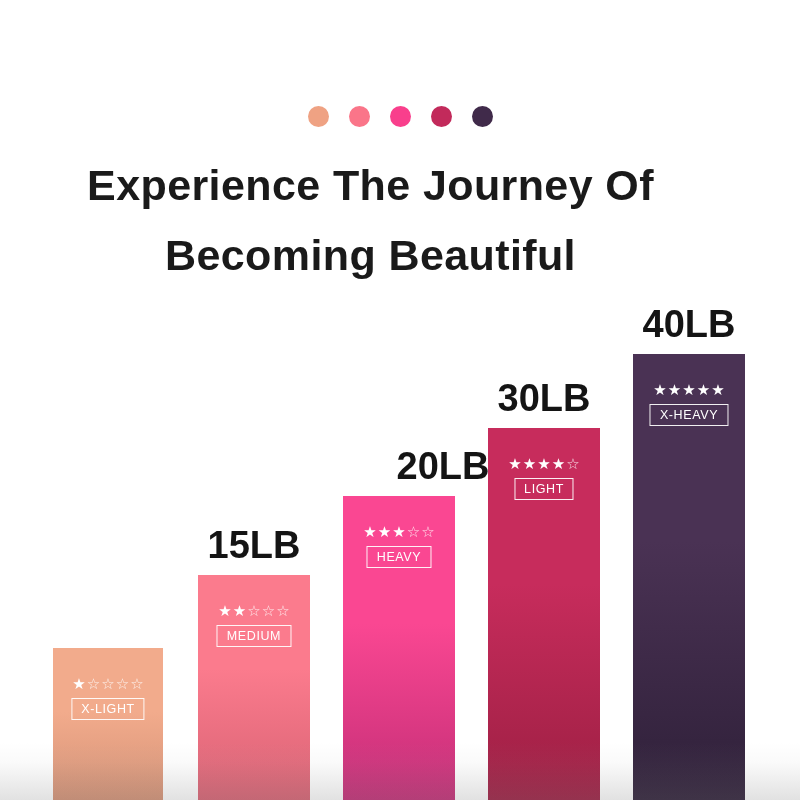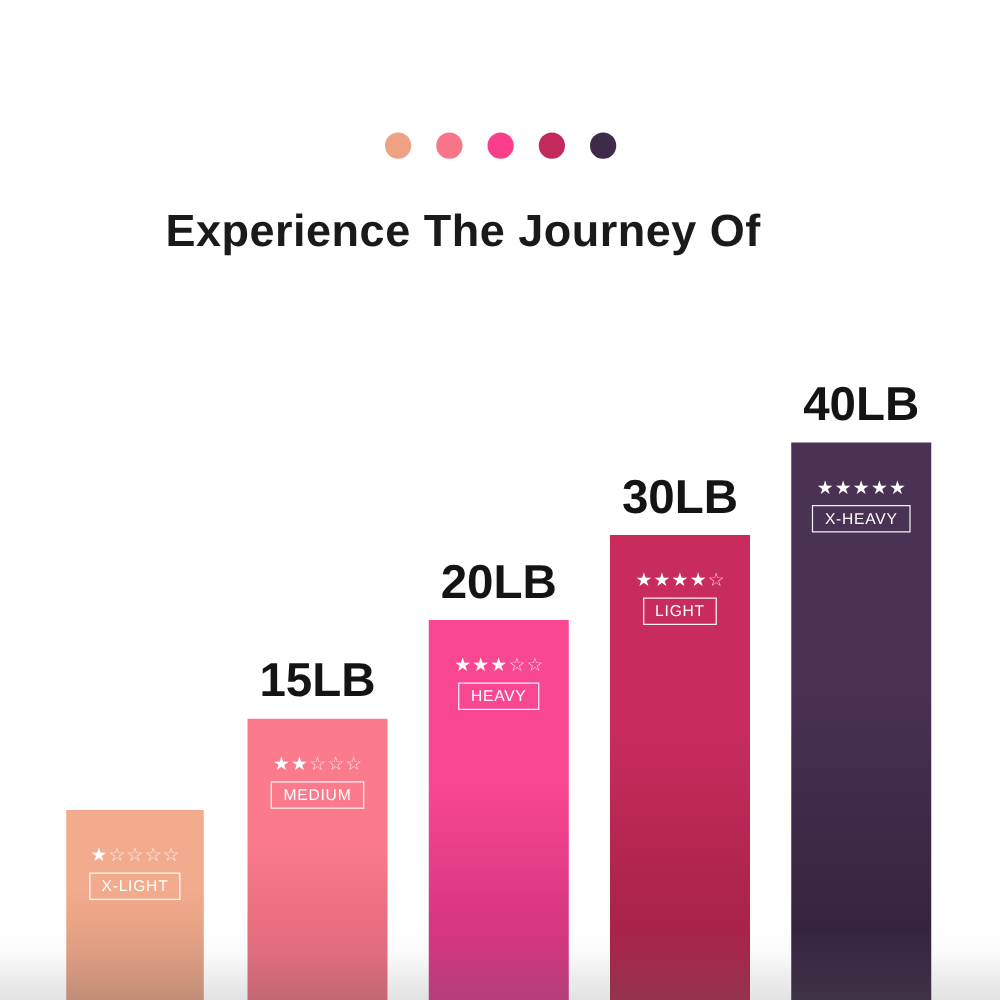--- a/index.html
+++ b/index.html
@@ -42,21 +42,21 @@
 
   
   .headline {
     position: absolute;
     top: 150px;
     left: 0;
     width: 741px;
     text-align: center;
     color: #1a1a1a;
     font-weight: bold;
-    font-size: 36px;
+    font-size: 43px;
     line-height: 70px;
     letter-spacing: 0.4px;
     font-family: "Liberation Sans", sans-serif;
   }
   .headline .line {
     display: block;
     white-space: nowrap;
   }
 
   
@@ -154,20 +154,21 @@
   <div class="dot-row">
       <div class="dot" style="background: rgb(239, 162, 131);"></div>
       <div class="dot" style="background: rgb(250, 117, 137);"></div>
       <div class="dot" style="background: rgb(249, 63, 140);"></div>
       <div class="dot" style="background: rgb(194, 42, 91);"></div>
       <div class="dot" style="background: rgb(64, 42, 74);"></div>
     </div>
 
   <div class="headline">
     <span class="line">Experience The Journey Of</span>
+    <span class="line">Becoming Beautiful</span>
   </div>
 
   <div class="chart">
       <div class="bar-group" style="left: 53px; width: 110px; height: 152px;">
         <div class="bar" style="height: 152px; background: linear-gradient(rgb(242, 171, 140) 0%, rgb(242, 171, 140) 42%, rgb(213, 147, 119) 100%);"></div>
         <div class="badge-block" style="bottom: 80px;">
           <div class="stars">
             <span class="star">★</span>
             <span class="star empty">☆</span>
             <span class="star empty">☆</span>
@@ -186,21 +187,21 @@
             <span class="star">★</span>
             <span class="star empty">☆</span>
             <span class="star empty">☆</span>
             <span class="star empty">☆</span>
           </div>
           <div class="level-box">MEDIUM</div>
         </div>
       </div>
       <div class="bar-group" style="left: 343px; width: 112px; height: 304px;">
         <div class="bar" style="height: 304px; background: linear-gradient(rgb(250, 71, 146) 0%, rgb(250, 71, 146) 42%, rgb(196, 46, 119) 100%);"></div>
-        <div class="weight-label" style="bottom: 313px;">20LB</div>
+        <div class="weight-label" style="bottom: 313px; margin-left: 44px;">20LB</div>
         <div class="badge-block" style="bottom: 232px;">
           <div class="stars">
             <span class="star">★</span>
             <span class="star">★</span>
             <span class="star">★</span>
             <span class="star empty">☆</span>
             <span class="star empty">☆</span>
           </div>
           <div class="level-box">HEAVY</div>
         </div>

